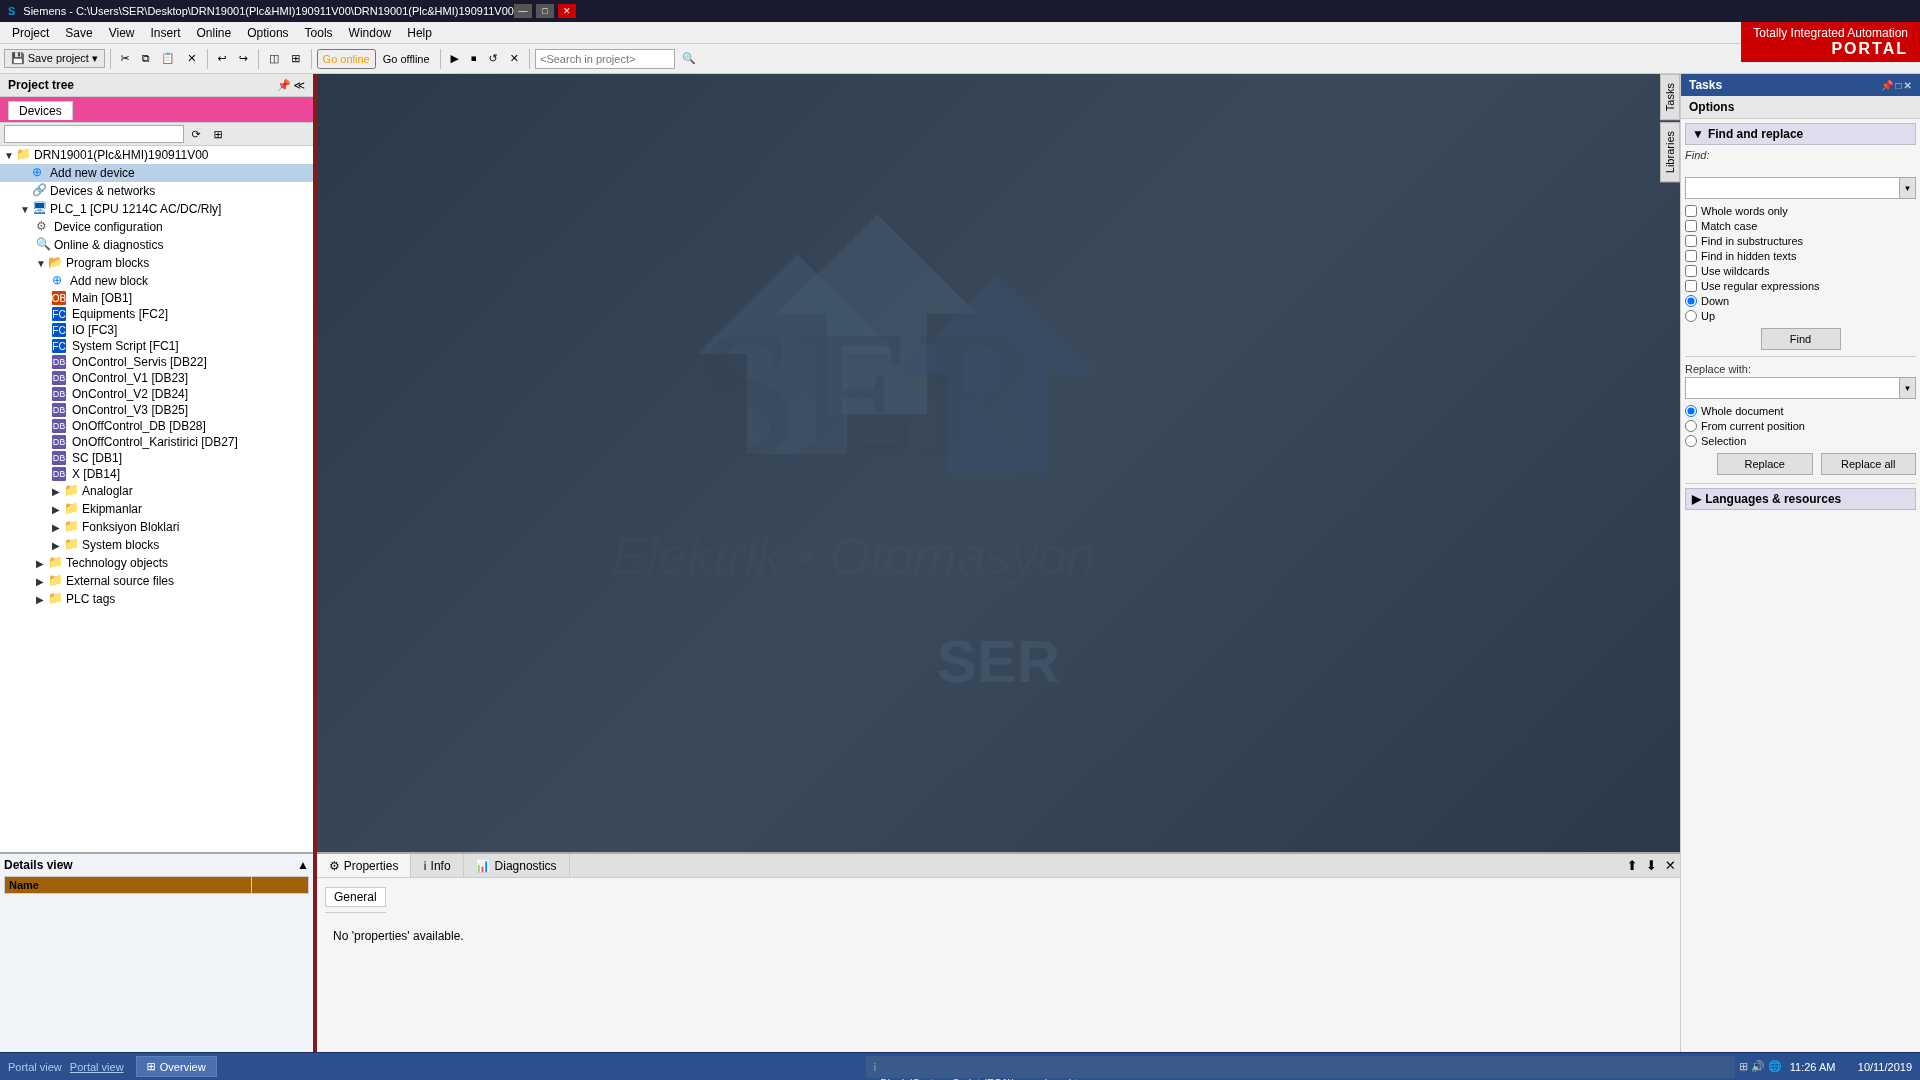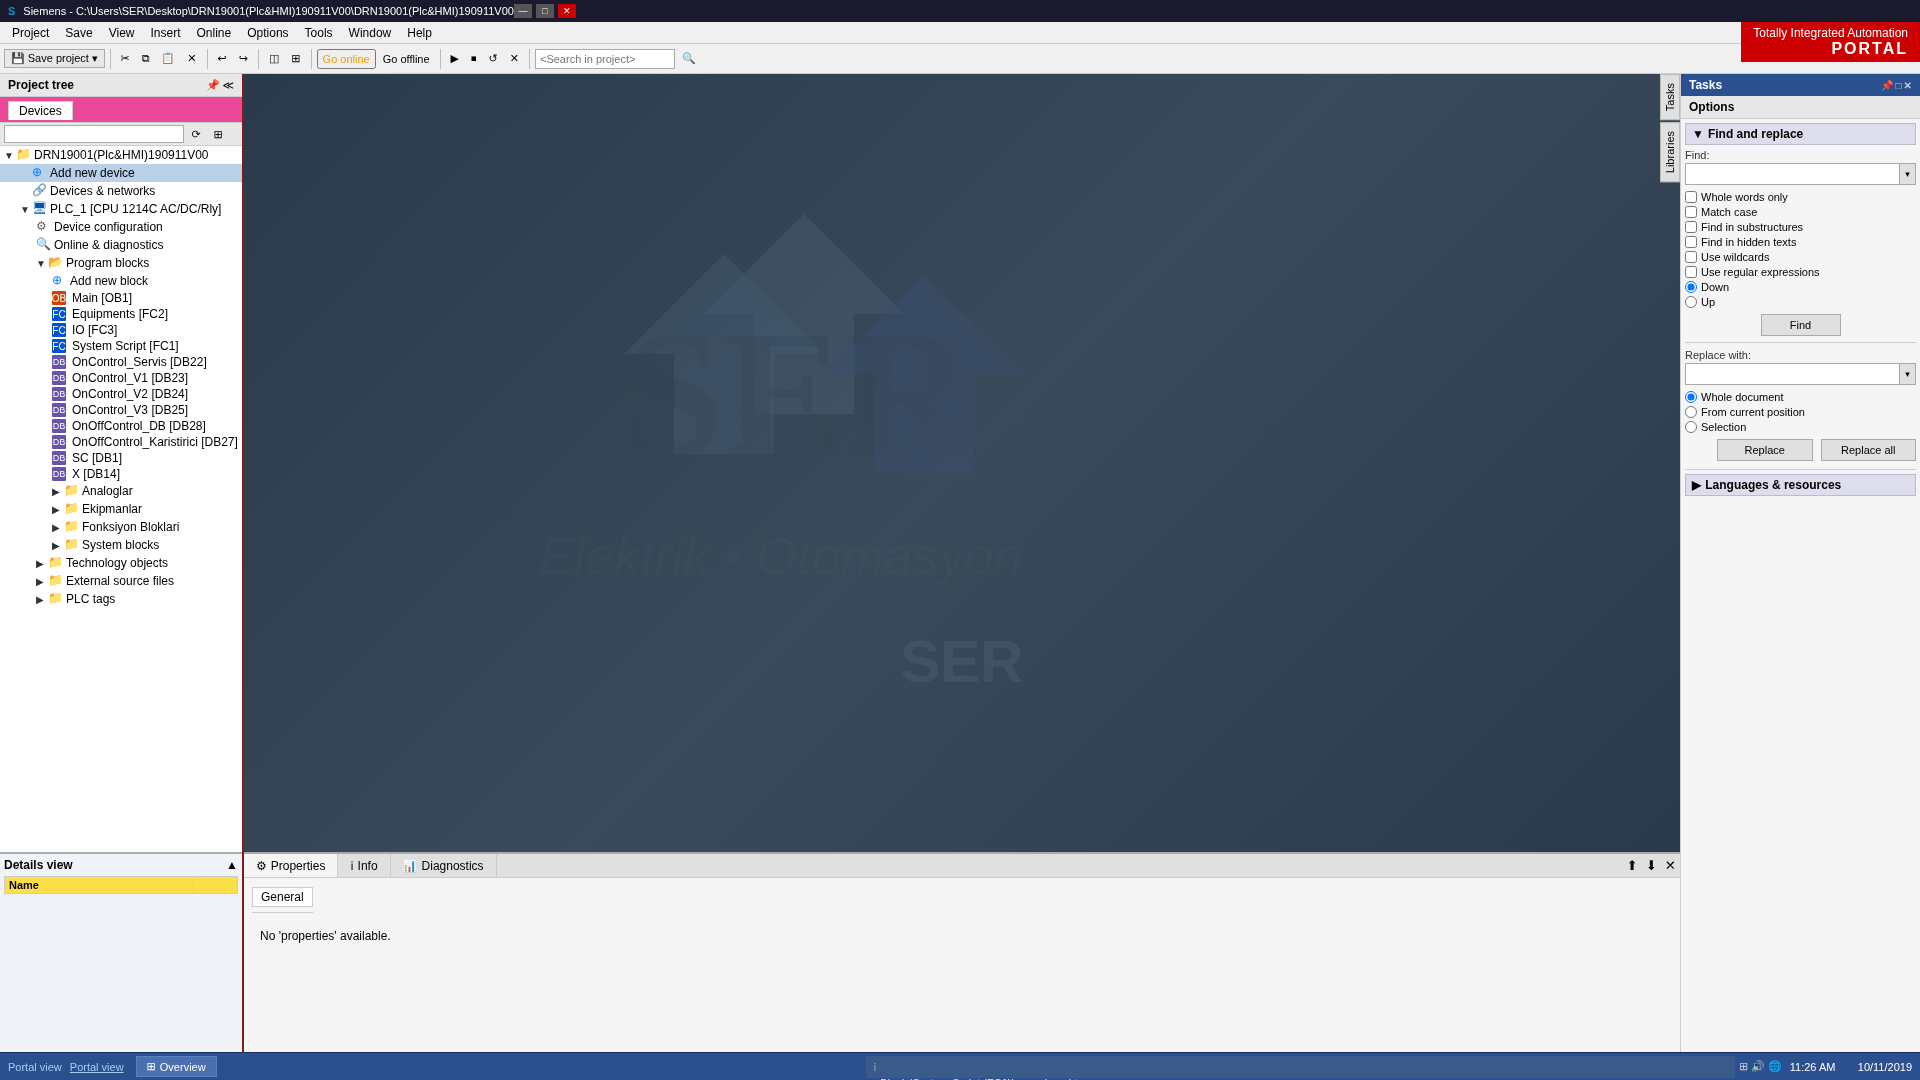--- a/index.html
+++ b/index.html
@@ -22,37 +22,37 @@
     #toolbar .go-online { color: #f90; font-size: 11px; padding: 2px 4px; cursor: pointer; }
     #toolbar .search-box { width: 140px; height: 20px; border: 1px solid #aaa; padding: 0 4px; font-size: 11px; background: white; }
 
     
     #tia-brand { position: absolute; top: 22px; right: 0; background: #cc0000; color: white; padding: 4px 12px; font-size: 13px; font-weight: bold; text-align: right; }
 
     
     #main { display: flex; height: calc(1080px - 22px - 22px - 30px - 28px); }
 
     
-    #project-tree { width: 244px; background: #f5f5f5; border-right: 2px solid #7f1d1d; display: flex; flex-direction: column; overflow: hidden; }
+    #project-tree { width: 317px; background: #f5f5f5; border-right: 4px solid #7f1d1d; display: flex; flex-direction: column; overflow: hidden; }
     #project-tree-header { background: #e8e8e8; padding: 4px 8px; font-weight: bold; font-size: 12px; border-bottom: 1px solid #ccc; display: flex; justify-content: space-between; align-items: center; }
     #devices-tab { background: #fff; border: 1px solid #ccc; border-bottom: none; padding: 2px 10px; font-size: 12px; cursor: pointer; display: inline-block; margin: 2px 0 0 4px; }
     #tree-toolbar { background: #e8e8e8; padding: 2px 4px; border-bottom: 1px solid #ccc; display: flex; gap: 2px; align-items: center; }
     #tree-toolbar .tree-btn { width: 20px; height: 18px; background: transparent; border: none; cursor: pointer; display: flex; align-items: center; justify-content: center; font-size: 11px; }
     #tree-content { flex: 1; overflow-y: auto; overflow-x: hidden; background: white; }
     .tree-item { display: flex; align-items: center; padding: 1px 0; cursor: pointer; white-space: nowrap; font-size: 12px; }
     .tree-item.highlighted { background: #b8d8f8; }
     .tree-arrow { display: inline-block; width: 12px; font-size: 10px; color: #333; }
     .tree-icon { display: inline-block; width: 16px; height: 16px; margin-right: 2px; }
     .tree-label { font-size: 12px; }
 
     
     #details-view { background: #f0f4f8; border-top: 1px solid #ccc; padding: 4px; }
     #details-header { font-size: 12px; font-weight: bold; margin-bottom: 4px; display: flex; justify-content: space-between; cursor: pointer; }
     #details-table { width: 100%; border-collapse: collapse; }
-    #details-table th { background: #fde047; font-size: 11px; padding: 2px 4px; border: 1px solid #ccc; text-align: left; }
+    #details-table th { background: #a16207; font-size: 11px; padding: 2px 4px; border: 1px solid #ccc; text-align: left; }
 
     
     #center { flex: 1; display: flex; flex-direction: column; background: #3a4a5a; overflow: hidden; }
     #canvas-area { flex: 1; position: relative; overflow: hidden; background: linear-gradient(135deg, #2a3a4a 0%, #3a4a5a 50%, #2a3a4a 100%); }
 
     
     #bottom-panel { height: 200px; background: #f5f5f5; border-top: 2px solid #aaa; display: flex; flex-direction: column; }
     #bottom-tabs { display: flex; background: #e0e0e0; border-bottom: 1px solid #ccc; }
     #bottom-tabs .btab { padding: 3px 12px; font-size: 12px; cursor: pointer; border-right: 1px solid #ccc; display: flex; align-items: center; gap: 4px; }
     #bottom-tabs .btab.active { background: #f5f5f5; }
@@ -62,21 +62,21 @@
 
     
     #right-panel { width: 240px; background: #f5f5f5; border-left: 1px solid #ccc; display: flex; flex-direction: column; overflow: hidden; }
     #tasks-header { background: #2a5090; color: white; padding: 4px 8px; font-size: 12px; font-weight: bold; display: flex; justify-content: space-between; align-items: center; }
     #tasks-icons { display: flex; gap: 2px; }
     #tasks-icons span { font-size: 10px; cursor: pointer; color: #ccc; }
     #options-label { padding: 4px 8px; font-size: 12px; font-weight: bold; background: #e8e8e8; border-bottom: 1px solid #ccc; }
     #find-replace-section { flex: 1; overflow-y: auto; padding: 4px; }
     #find-replace-header { display: flex; align-items: center; gap: 4px; font-size: 12px; font-weight: bold; background: #dde; padding: 3px 6px; cursor: pointer; border: 1px solid #bbc; margin-bottom: 4px; }
     .fr-row { margin-bottom: 6px; }
-    .fr-label { font-size: 11px; color: #333; margin-bottom: 2px; }
+    .fr-label { font-size: 11px; color: #333; margin-bottom: 16px; font-style: italic; }
     .fr-input-wrap { display: flex; align-items: center; border: 1px solid #aaa; background: white; }
     .fr-input-wrap input { flex: 1; border: none; outline: none; padding: 0 4px; font-size: 11px; height: 20px; }
     .fr-input-wrap .dropdown-btn { width: 16px; background: #e0e0e0; border-left: 1px solid #aaa; cursor: pointer; height: 20px; display: flex; align-items: center; justify-content: center; font-size: 9px; }
     .fr-checkbox-row { display: flex; align-items: center; gap: 4px; margin-bottom: 3px; font-size: 11px; }
     .fr-checkbox-row input[type=checkbox] { width: 12px; height: 12px; }
     .fr-radio-row { display: flex; align-items: center; gap: 4px; margin-bottom: 3px; font-size: 11px; }
     .fr-radio-row input[type=radio] { width: 12px; height: 12px; }
     .fr-divider { height: 1px; background: #ccc; margin: 6px 0; }
     .fr-find-btn { width: 80px; height: 22px; background: #e0e0e0; border: 1px solid #aaa; font-size: 11px; cursor: pointer; display: flex; align-items: center; justify-content: center; }
     .fr-replace-label { font-size: 11px; color: #333; margin-bottom: 2px; }

